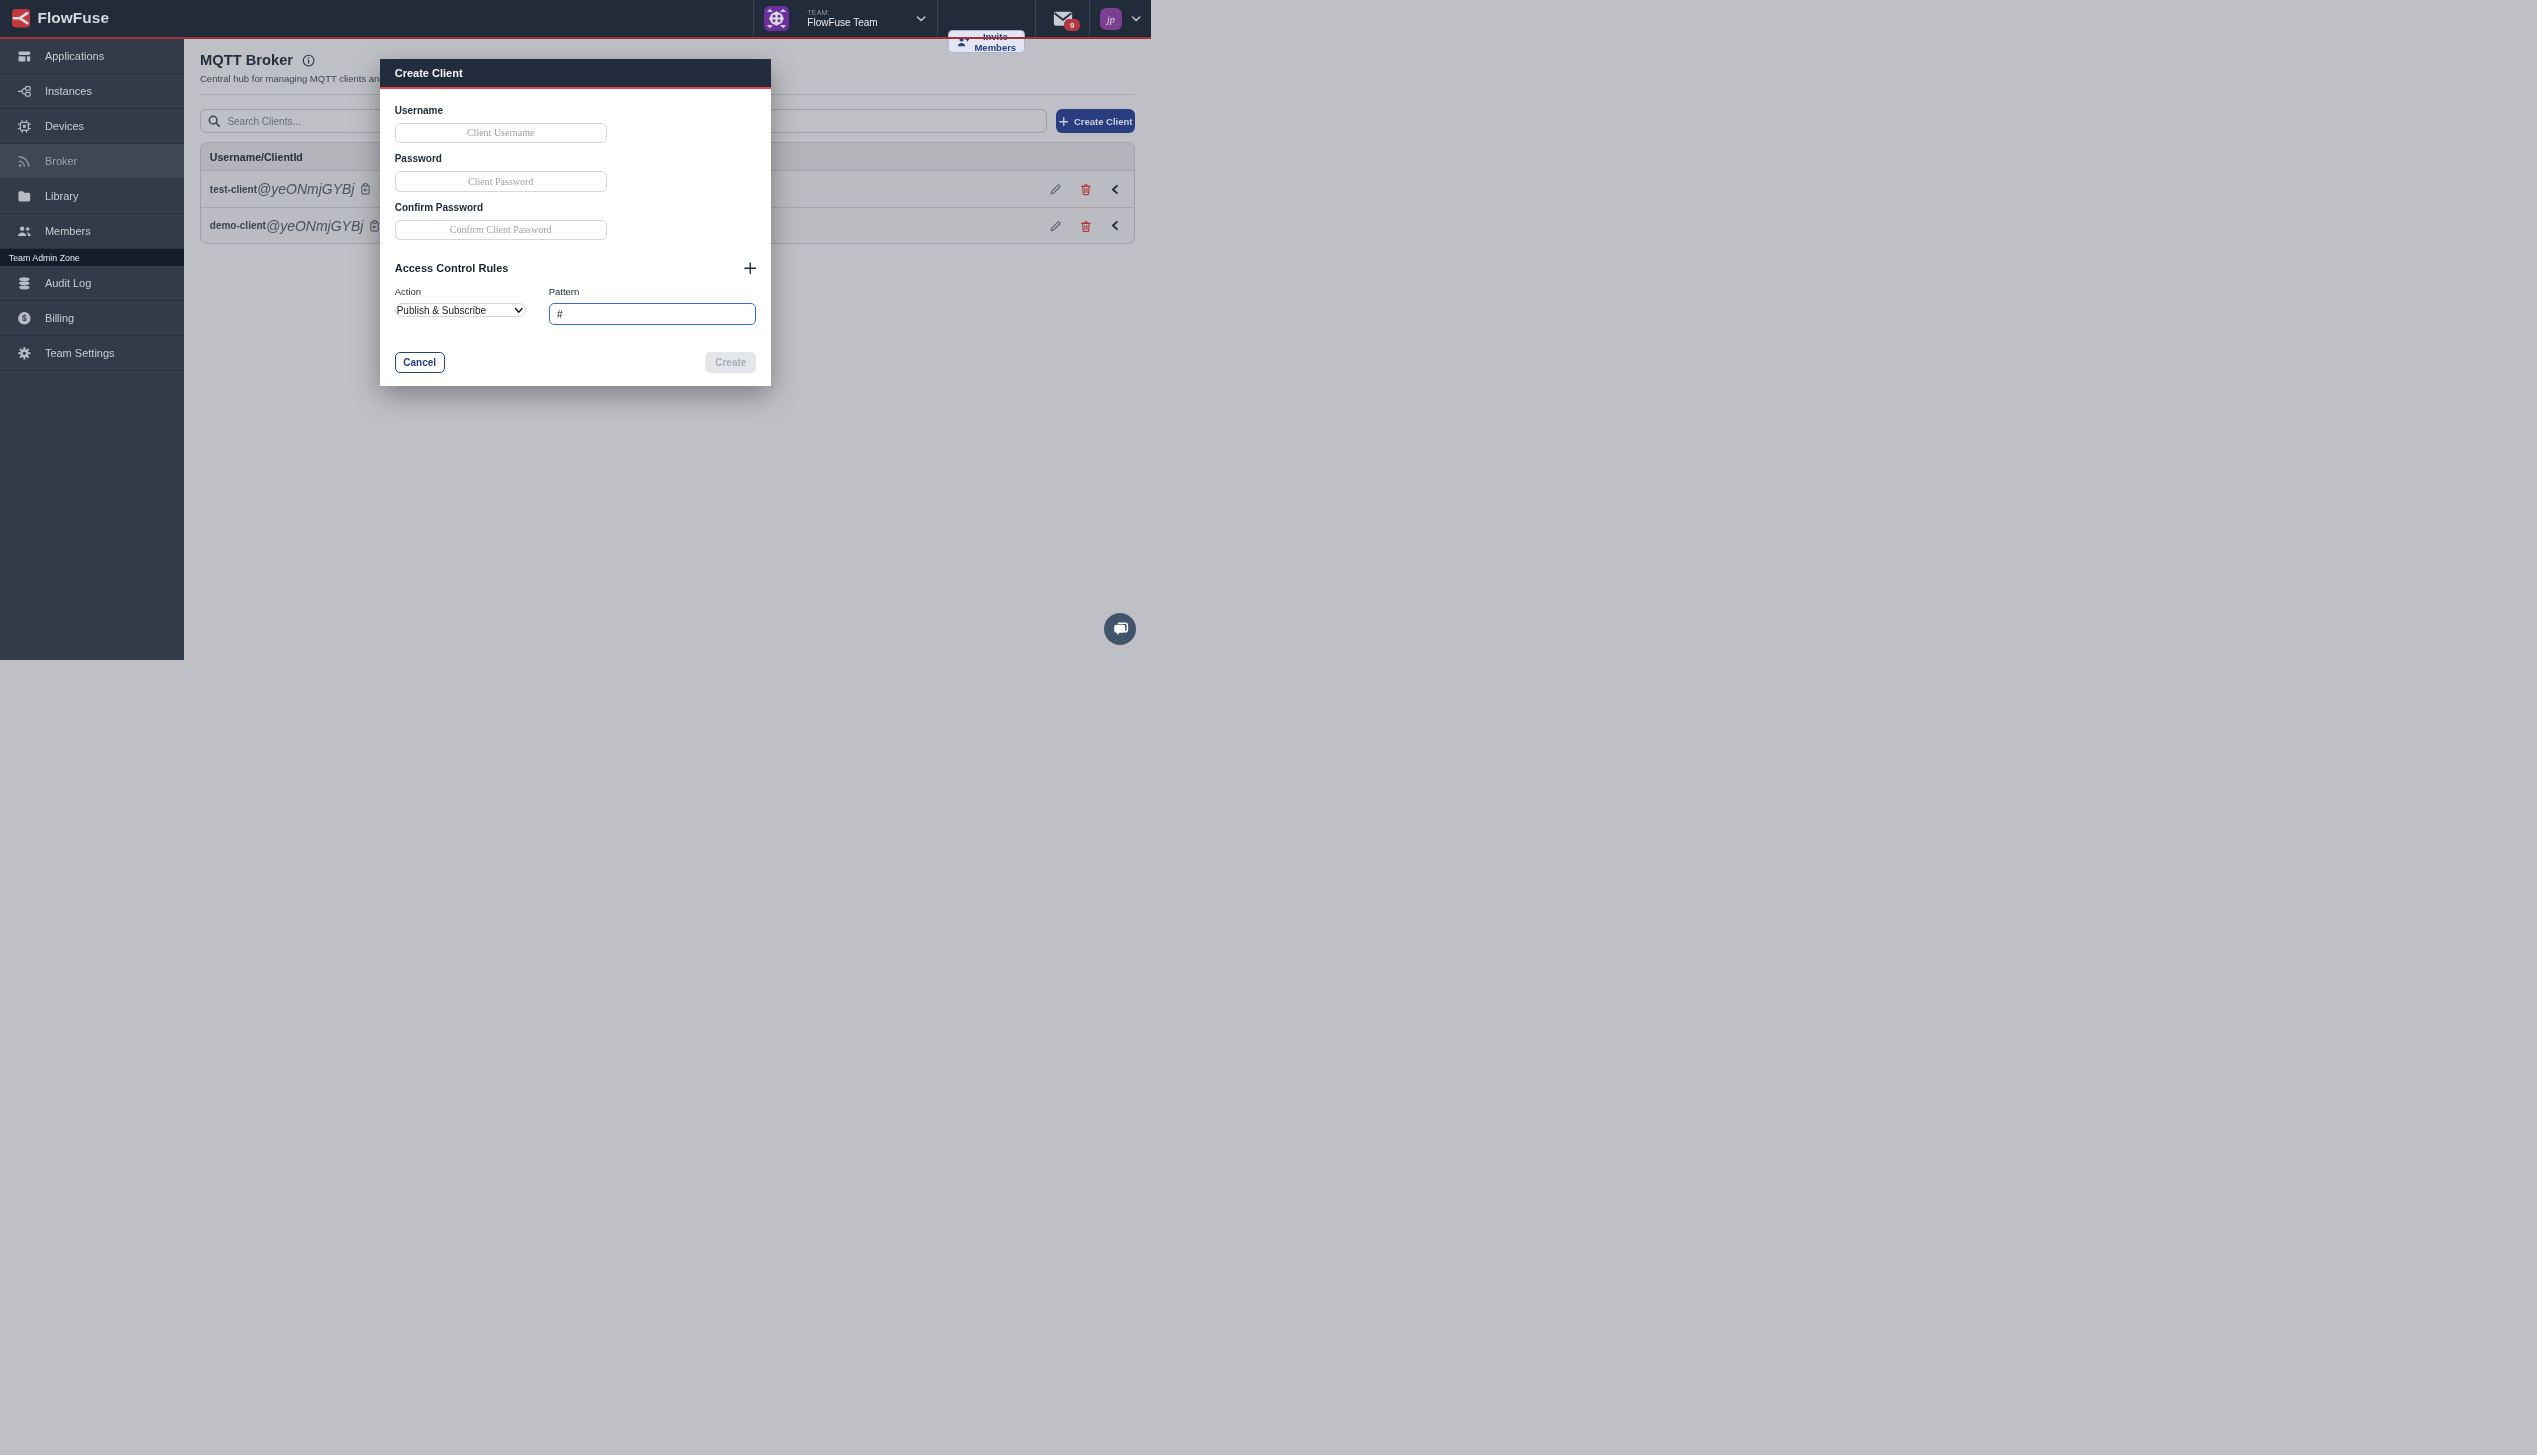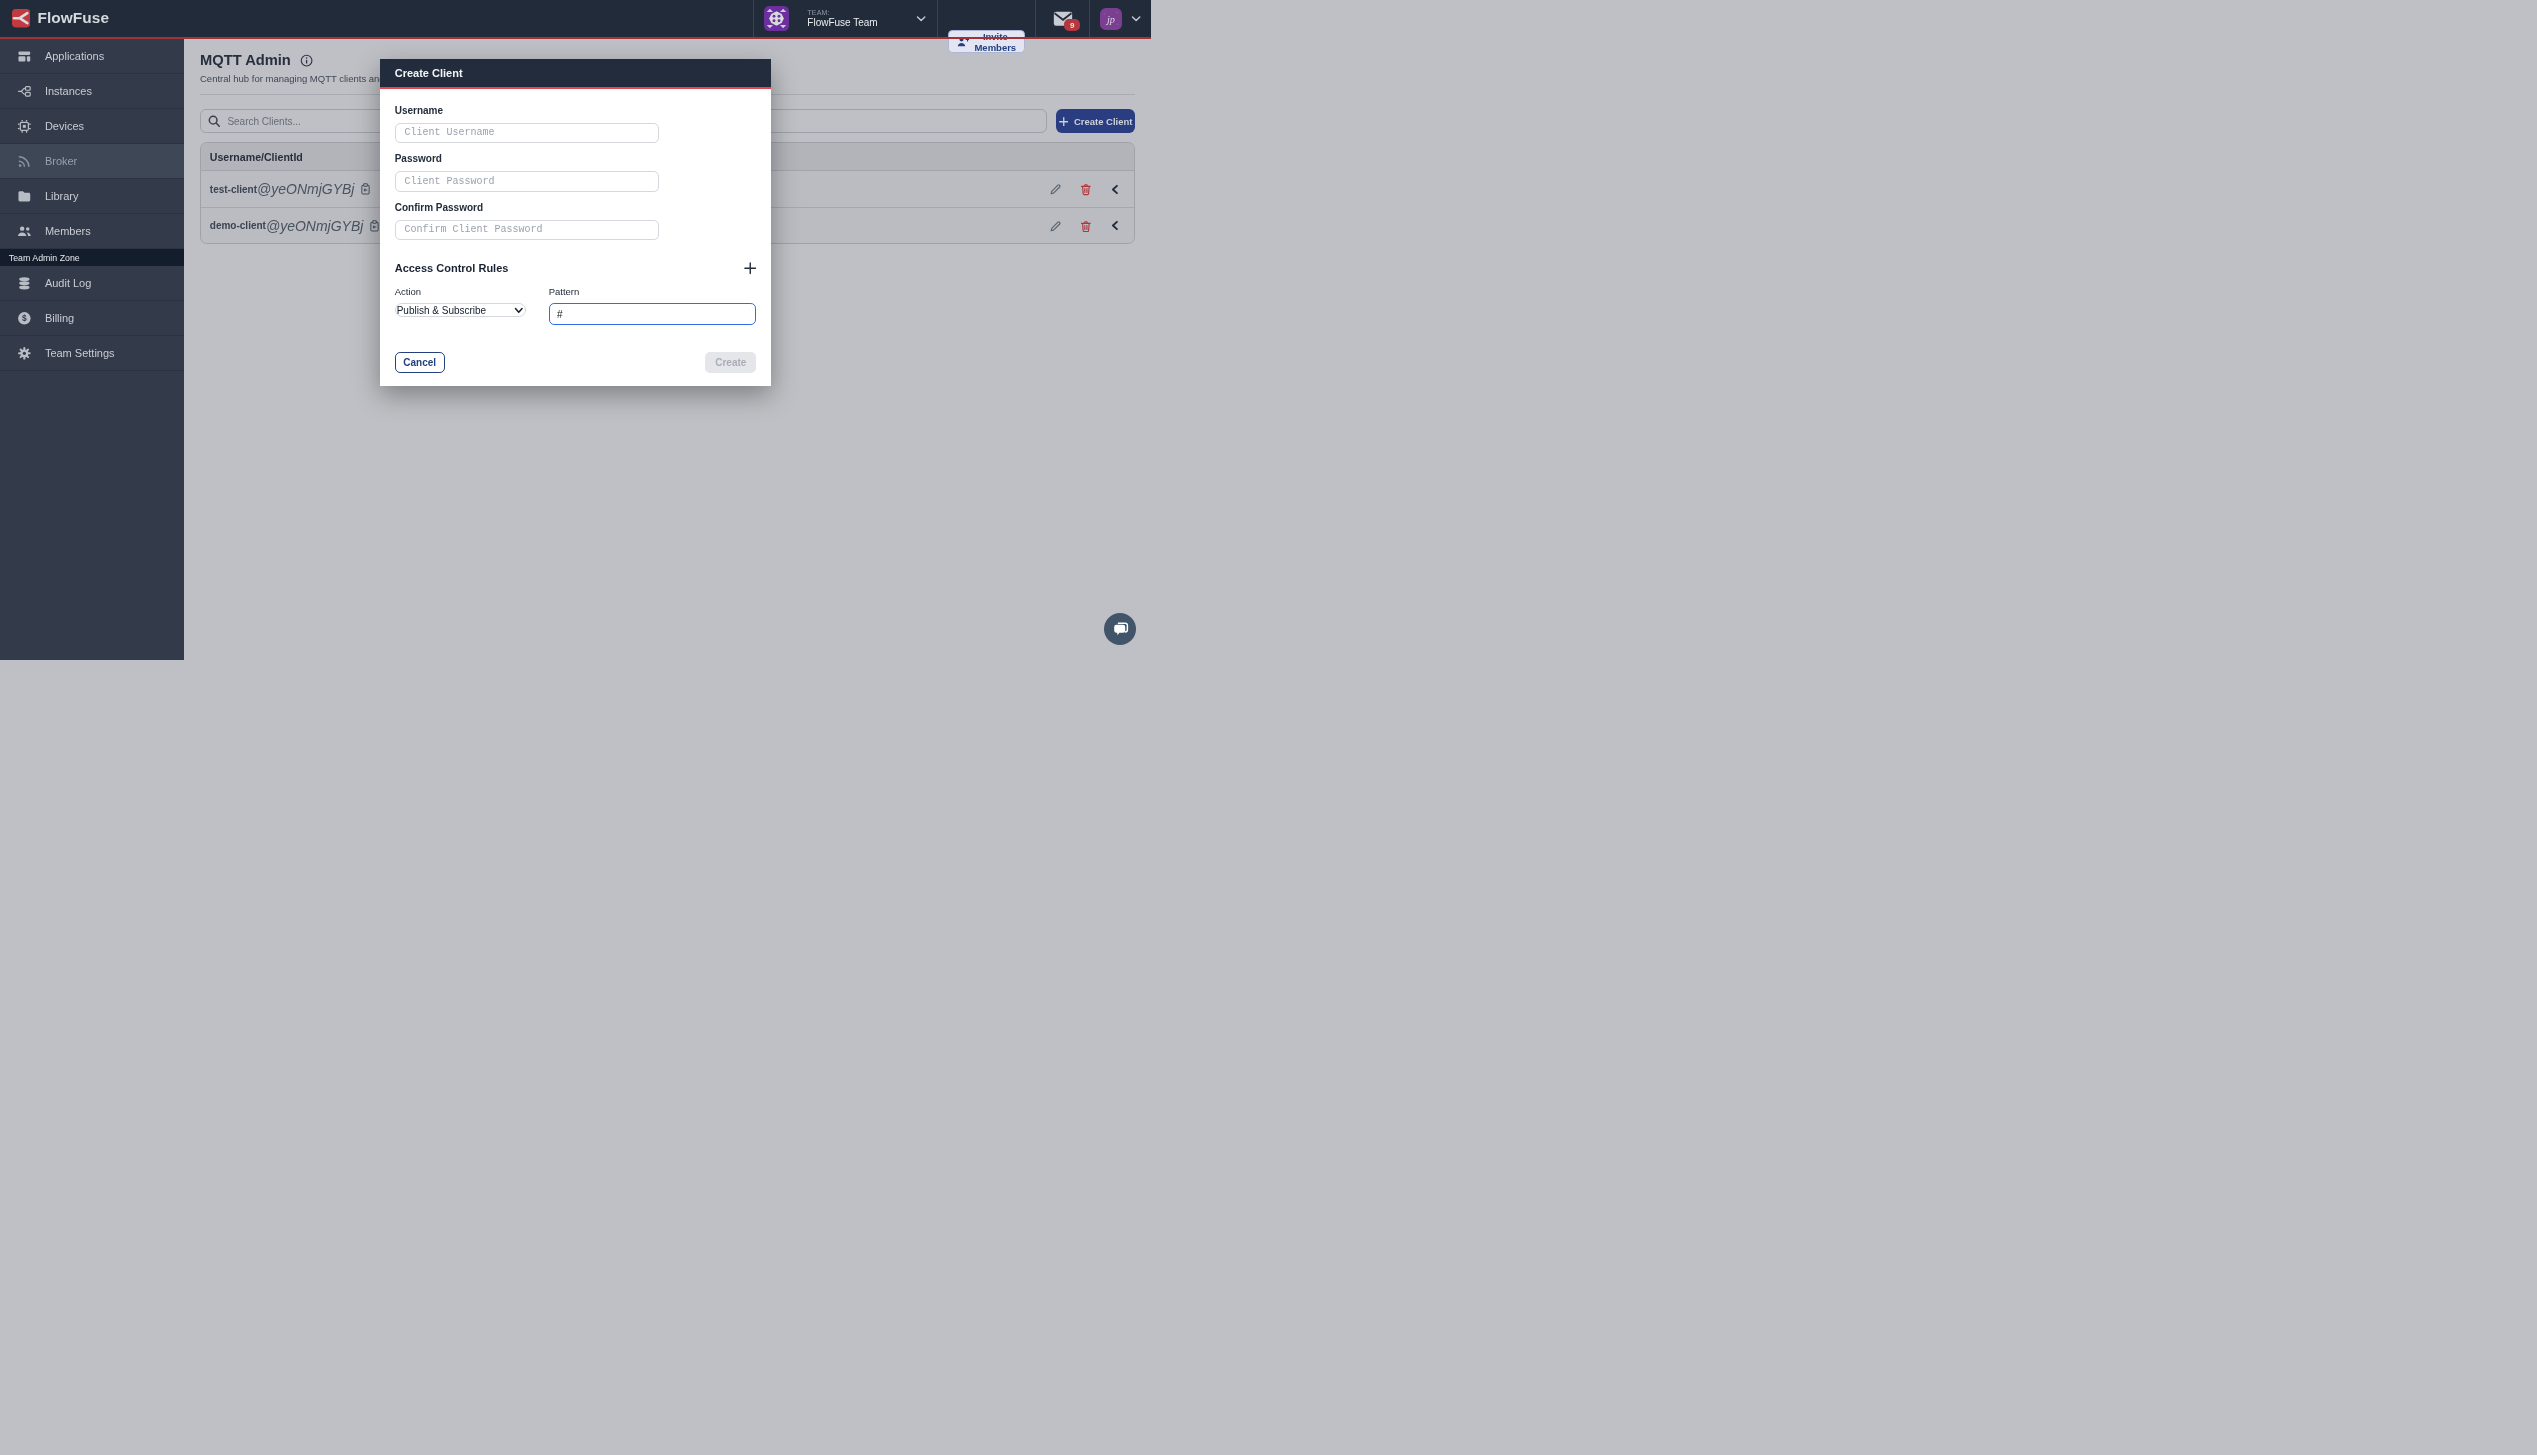--- a/index.html
+++ b/index.html
@@ -67,22 +67,22 @@
   .chev-ic { color:#222c3b; display:flex; cursor:pointer; }
 
   
   .modal { position:absolute; top:59px; left:380px; width:391px; background:#ffffff; z-index:50;
            box-shadow:0 8.8px 25px rgba(0,0,0,.35); }
   .modal-head { height:30px; background:#222c3c; border-bottom:2.2px solid #e2474c; display:flex;
                 align-items:center; padding:0 14.7px; }
   .modal-title { color:#f4f5f7; font-size:11px; font-weight:700; }
   .modal-body { padding:16px 14.7px 13.2px 14.7px; }
   .f-label { color:#232d3c; font-size:10px; font-weight:600; margin-bottom:6.6px; }
-  .f-input { width:264px; height:20.6px; border:0.7px solid #d4d7dc; border-radius:5.1px; padding:0 8.8px;
-             font-size:10px; color:#1a2431; outline:none; font-family:Liberation Mono, monospace; display:block; }
+  .f-input { width:212px; height:20.6px; border:0.7px solid #d4d7dc; border-radius:5.1px; padding:0 8.8px;
+             font-size:10px; color:#1a2431; outline:none; font-family:Liberation Serif, serif; display:block;text-align:center; }
   .f-input::placeholder { color:#9ba2ad; }
   .f-group { margin-bottom:10.3px; }
   .acl-head-row { margin-top:22px; display:flex; align-items:center; justify-content:space-between; }
   .acl-heading { color:#1a2331; font-size:11px; font-weight:700; }
   .acl-plus { color:#232d3c; display:flex; cursor:pointer; }
   .acl-row { margin-top:11.7px; display:flex; gap:23px; }
   .acl-col1 { width:131px; }
   .acl-col2 { flex:1; }
   .sm-label { color:#232d3c; font-size:9.5px; margin-bottom:5.9px; }
   .action-select { height:14px; border:0.7px solid #d4d7dc; border-radius:11px; display:flex; align-items:center;
@@ -280,21 +280,21 @@
             </g>
             <circle cx="10" cy="10" r="2.2" fill="#333b4b"></circle>
           </svg>
       </span>
       <span>Team Settings</span>
     </div>
   </aside>
 
   <main class="content">
     <div class="page-head">
-      <span class="page-title">MQTT Admin</span>
+      <span class="page-title">MQTT Broker</span>
       <span class="info-icon">
         <svg width="13.2" height="13.2" viewBox="0 0 18 18" fill="none" stroke="currentColor" stroke-width="1.5">
             <circle cx="9" cy="9" r="7.3"></circle>
             <path d="M9 8 v5" stroke-width="1.8"></path>
             <circle cx="9" cy="5.4" r="0.4" fill="currentColor" stroke-width="1.4"></circle>
           </svg>
       </span>
     </div>
     <div class="page-sub">Central hub for managing MQTT clients and det</div>
     <div class="head-divider"></div>

